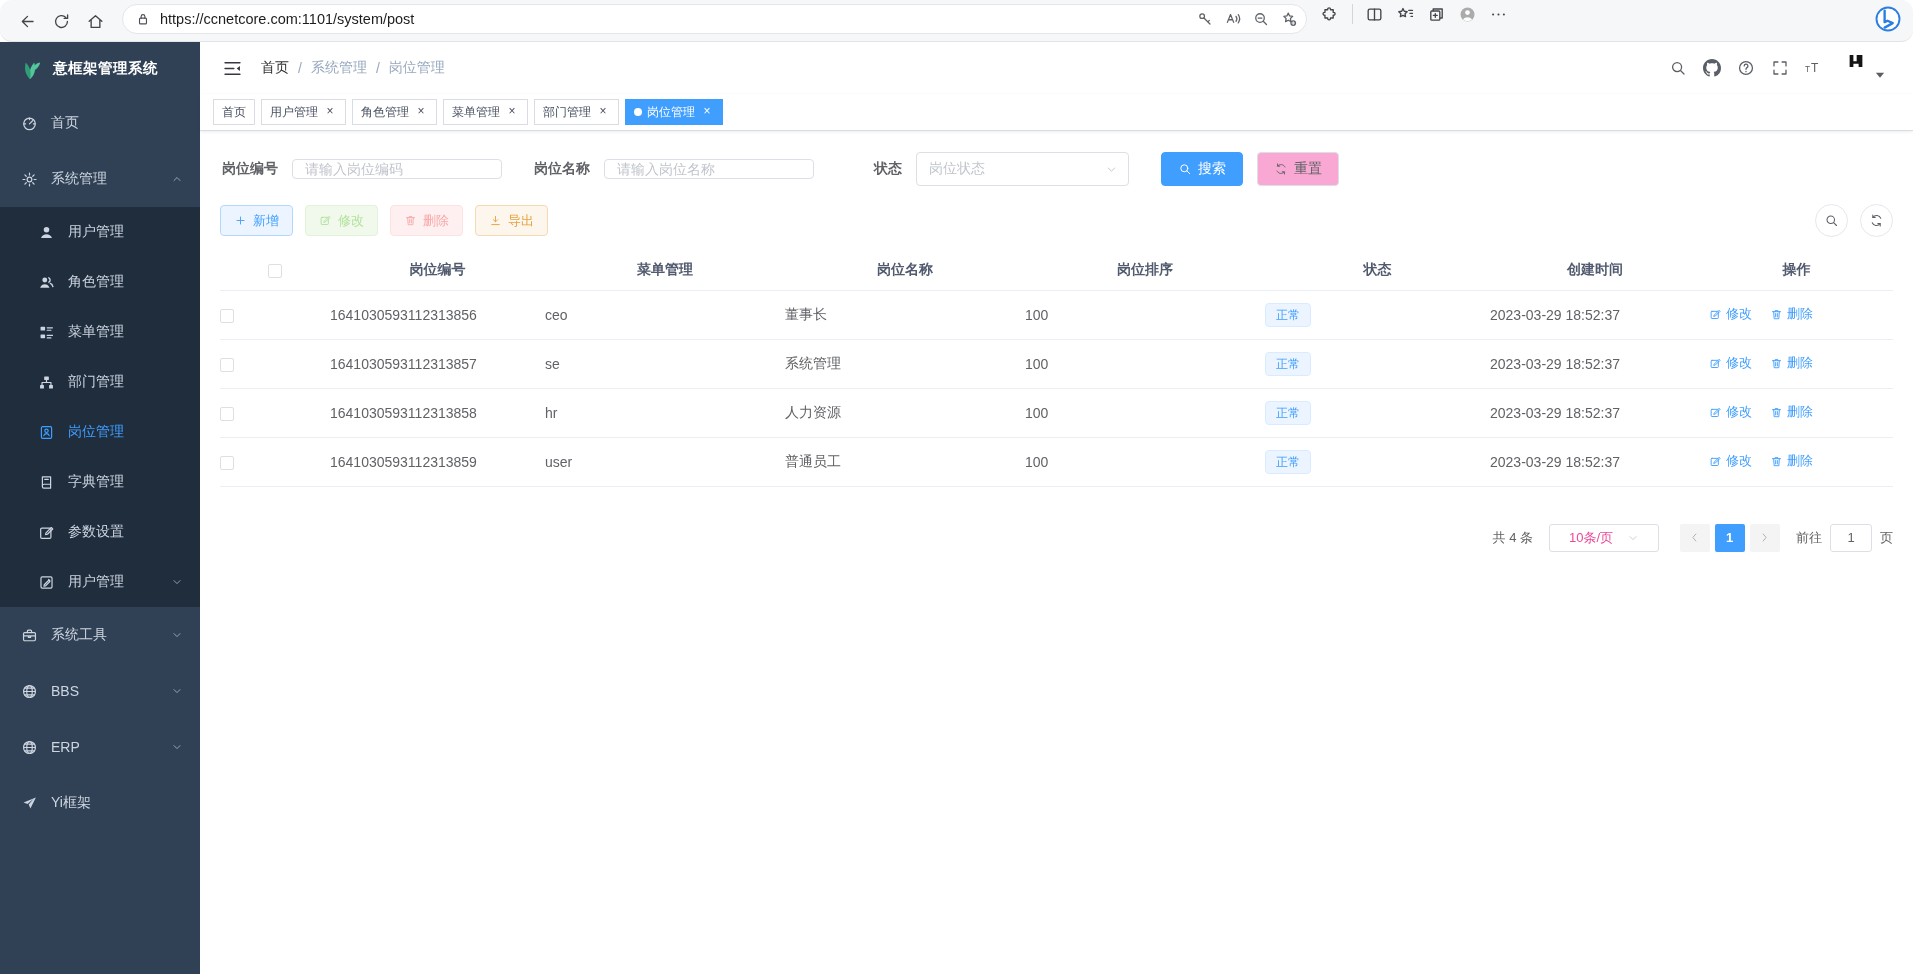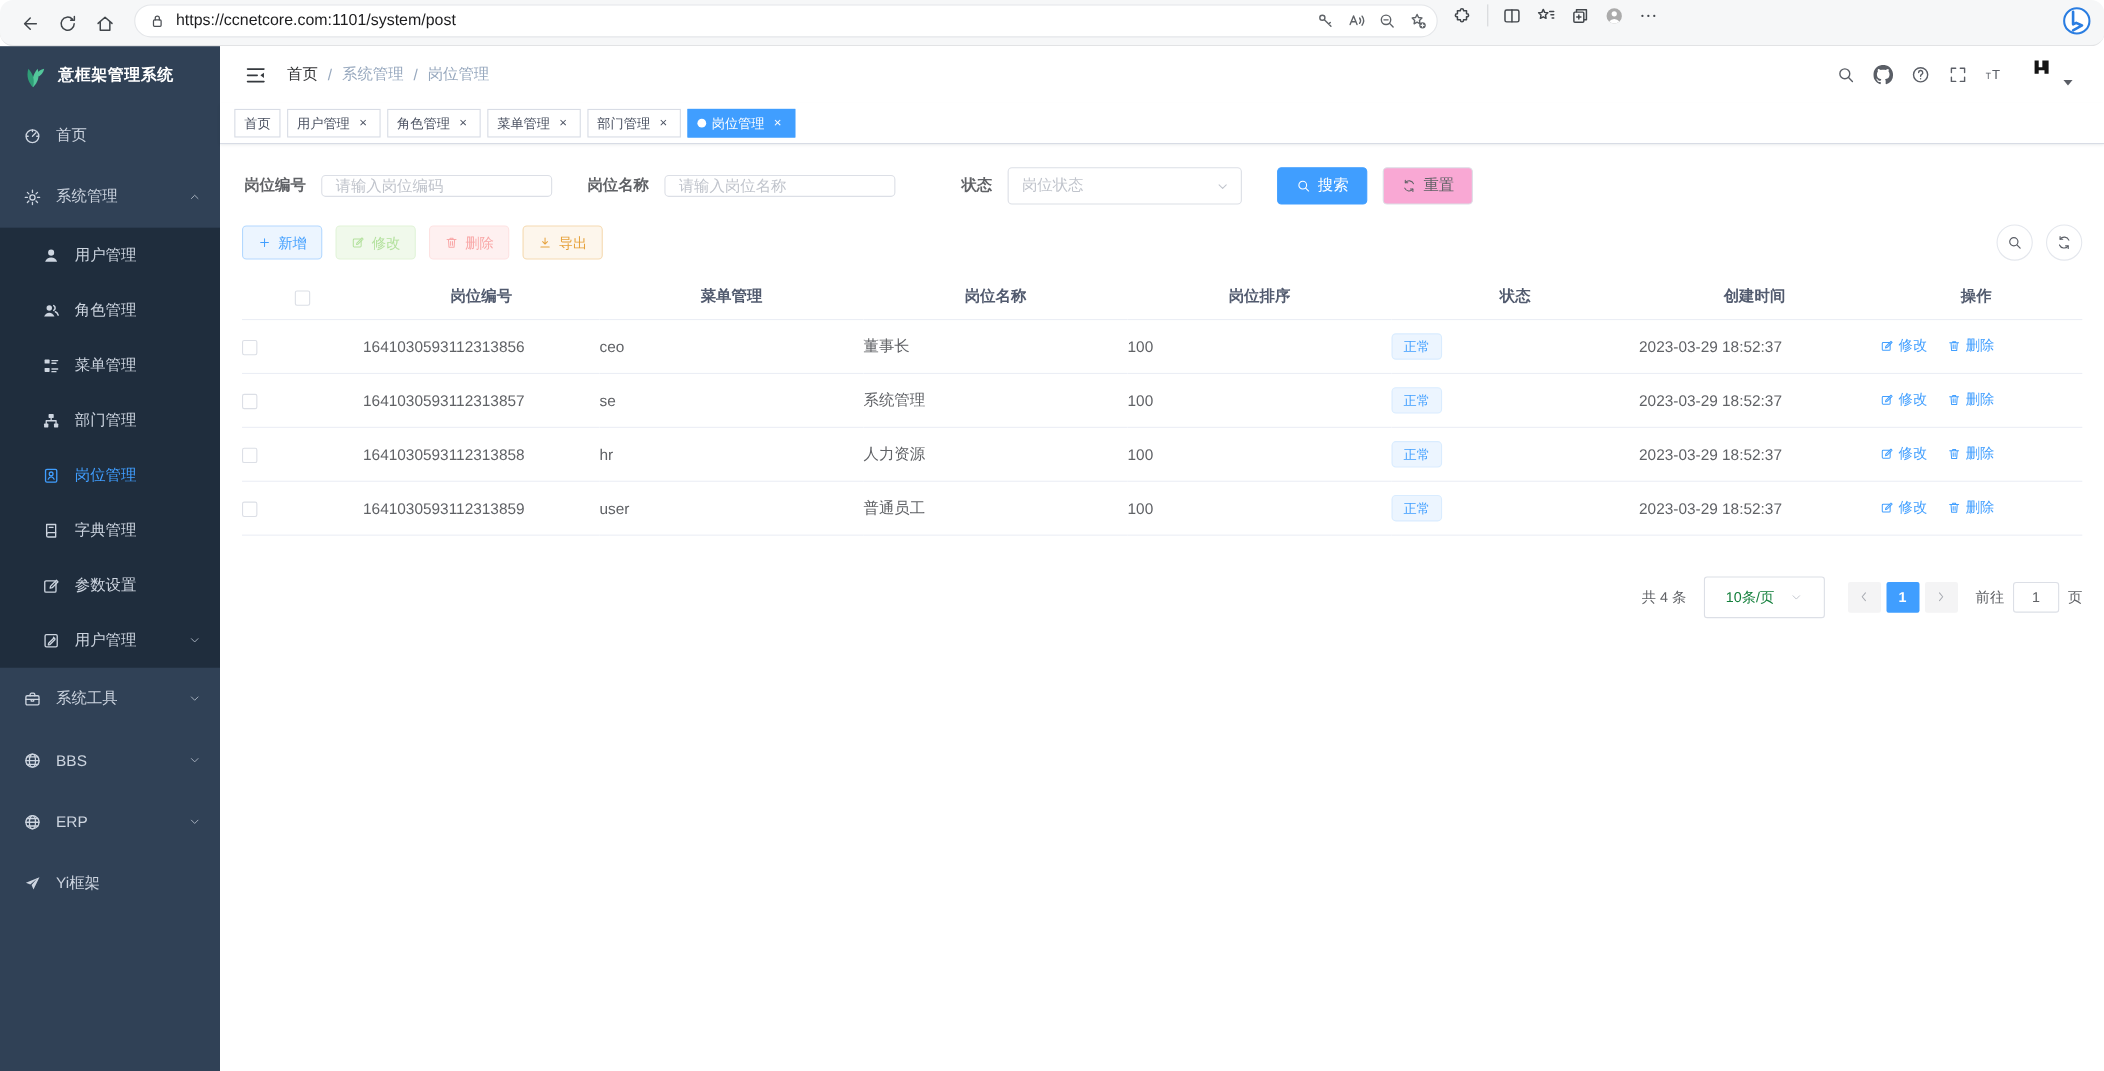--- a/index.html
+++ b/index.html
@@ -88,21 +88,21 @@
   table.grid { width:100%; border-collapse:collapse; table-layout:fixed; }
   .grid th { height:40px; font-weight:bold; color:#515a6e; border-bottom:1px solid #ebeef5; text-align:center; font-size:14px; }
   .grid td { height:49px; border-bottom:1px solid #ebeef5; text-align:left; color:#606266; font-size:14px; white-space:nowrap; }
   .checkbox { width:14px; height:14px; border:1px solid #dcdfe6; border-radius:2px; background:#fff; display:inline-block; vertical-align:middle; cursor:pointer; }
   .badge-normal { display:inline-block; height:24px; line-height:22px; padding:0 10px; font-size:12px; color:#409eff; background:#ecf5ff; border:1px solid #d9ecff; border-radius:4px; }
   .op-link { color:#409eff; font-size:13px; display:inline-flex; align-items:center; gap:4px; margin:0 9px; cursor:pointer; }
   .op-link .icon { width:13px; height:13px; }
 
   .pagination { display:flex; align-items:center; justify-content:flex-end; margin-top:37px; padding-right:0; }
   .total-text { font-size:13px; color:#606266; margin-right:16px; }
-  .page-select { width:110px; height:38px; border:1px solid #dcdfe6; border-radius:3px; display:flex; align-items:center; justify-content:center; gap:14px; font-size:13px; color:#15803d; cursor:pointer; margin-right:18px; }
+  .page-select { width:110px; height:28px; border:1px solid #dcdfe6; border-radius:3px; display:flex; align-items:center; justify-content:center; gap:14px; font-size:13px; color:#ec4899; cursor:pointer; margin-right:18px; }
   .page-select .icon { width:12px; height:12px; color:#c0c4cc; }
   .pg-btn { min-width:30px; height:28px; background:#f4f4f5; color:#a8abb2; border-radius:2px; display:flex; align-items:center; justify-content:center; margin:0 2.5px; cursor:pointer; }
   .pg-btn .icon { width:13px; height:13px; }
   .pg-num { min-width:30px; height:28px; border-radius:2px; display:flex; align-items:center; justify-content:center; font-size:13px; font-weight:bold; margin:0 2.5px; cursor:pointer; }
   .pg-num.active { background:#409eff; color:#fff; }
   .goto { display:flex; align-items:center; gap:8px; font-size:13px; color:#606266; margin-left:14px; }
   .goto input { width:42px; height:28px; border:1px solid #dcdfe6; border-radius:3px; text-align:center; font-size:13px; color:#606266; outline:none; font-family:inherit; }
 </style>
 </head>
 <body>

